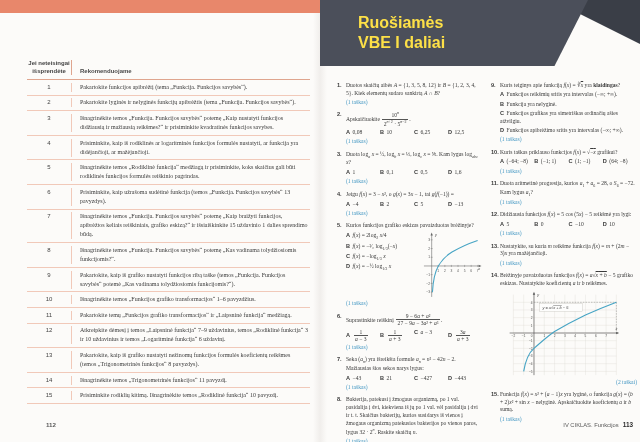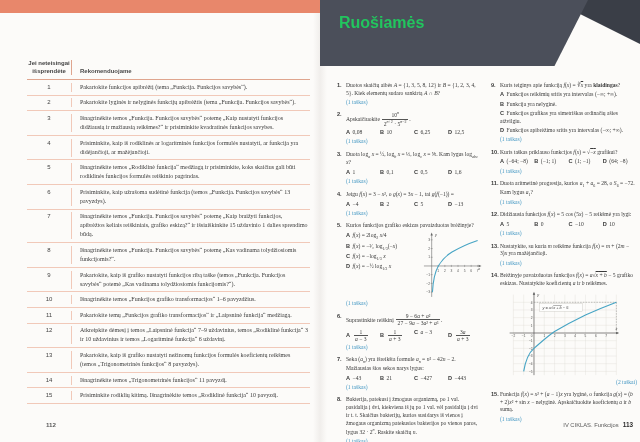--- a/index.html
+++ b/index.html
@@ -20,22 +20,22 @@
   .thead .tnum{white-space:pre-line;}
   .ttxt{flex:1;padding-left:8px;padding-right:2px;border-left:0.6px solid #f1c9b9;}
   .thead .ttxt{border-left:0.6px solid #dfa58e;display:flex;align-items:flex-end;}
   .pg-l{position:absolute;left:46px;top:421px;font-size:6.2px;font-weight:bold;
     font-family:"Liberation Sans",sans-serif;color:#5a5a5a;}
   
   .wedge{position:absolute;left:552px;top:0;width:88px;height:44px;background:#3a3e47;
     clip-path:polygon(0 0,100% 0,100% 100%);}
   .banner{position:absolute;left:320px;top:0;width:268px;height:66px;background:#4b4f5a;
     clip-path:polygon(0 0,100% 0,87.5% 100%,0 100%);box-sizing:border-box;
-    color:#22c55e;font-family:"Liberation Sans",sans-serif;font-weight:bold;
-    font-size:16px;line-height:1.22;padding:13px 0 0 19px;}
+    color:#fde047;font-family:"Liberation Sans",sans-serif;font-weight:bold;
+    font-size:16px;line-height:1.22;padding:13px 0 0 38px;}
   
   .col{position:absolute;top:82px;font-size:5.6px;line-height:1.38;color:#3a3a3a;}
   .col1{left:337px;width:145px;}
   .col2{left:491px;width:146px;}
   .ex{position:relative;padding-left:9px;margin-bottom:4.5px;}
   .exnum{position:absolute;left:0;top:0;font-weight:bold;font-family:"Liberation Sans",sans-serif;}
   .pts{color:#4799c4;margin-top:1.6px;}
   .pts-r{text-align:right;}
   .optrow{display:flex;margin-top:2.2px;align-items:flex-start;}
   .optrow .opt{flex:1;}
@@ -136,20 +136,21 @@
         </div>
     </div>
 
     <div class="pg-l">112</div>
   </div>
 
   <div>
     <div class="wedge"></div>
     <div class="banner">
       <div>Ruošiamės</div>
+      <div>VBE I daliai</div>
     </div>
 
     <div class="col col1">
 
       <div class="ex">
         <span class="exnum">1.</span>
         <div class="extext">Duotos skaičių aibės <i>A</i> = {1, 3, 5, 8, 12} ir <i>B</i> = {1, 2, 3, 4, 5}. Kiek elementų sudaro sankirtą <i>A</i> ∩ <i>B</i>?</div>
         <div class="pts">(1 taškas)</div>
       </div>
 

